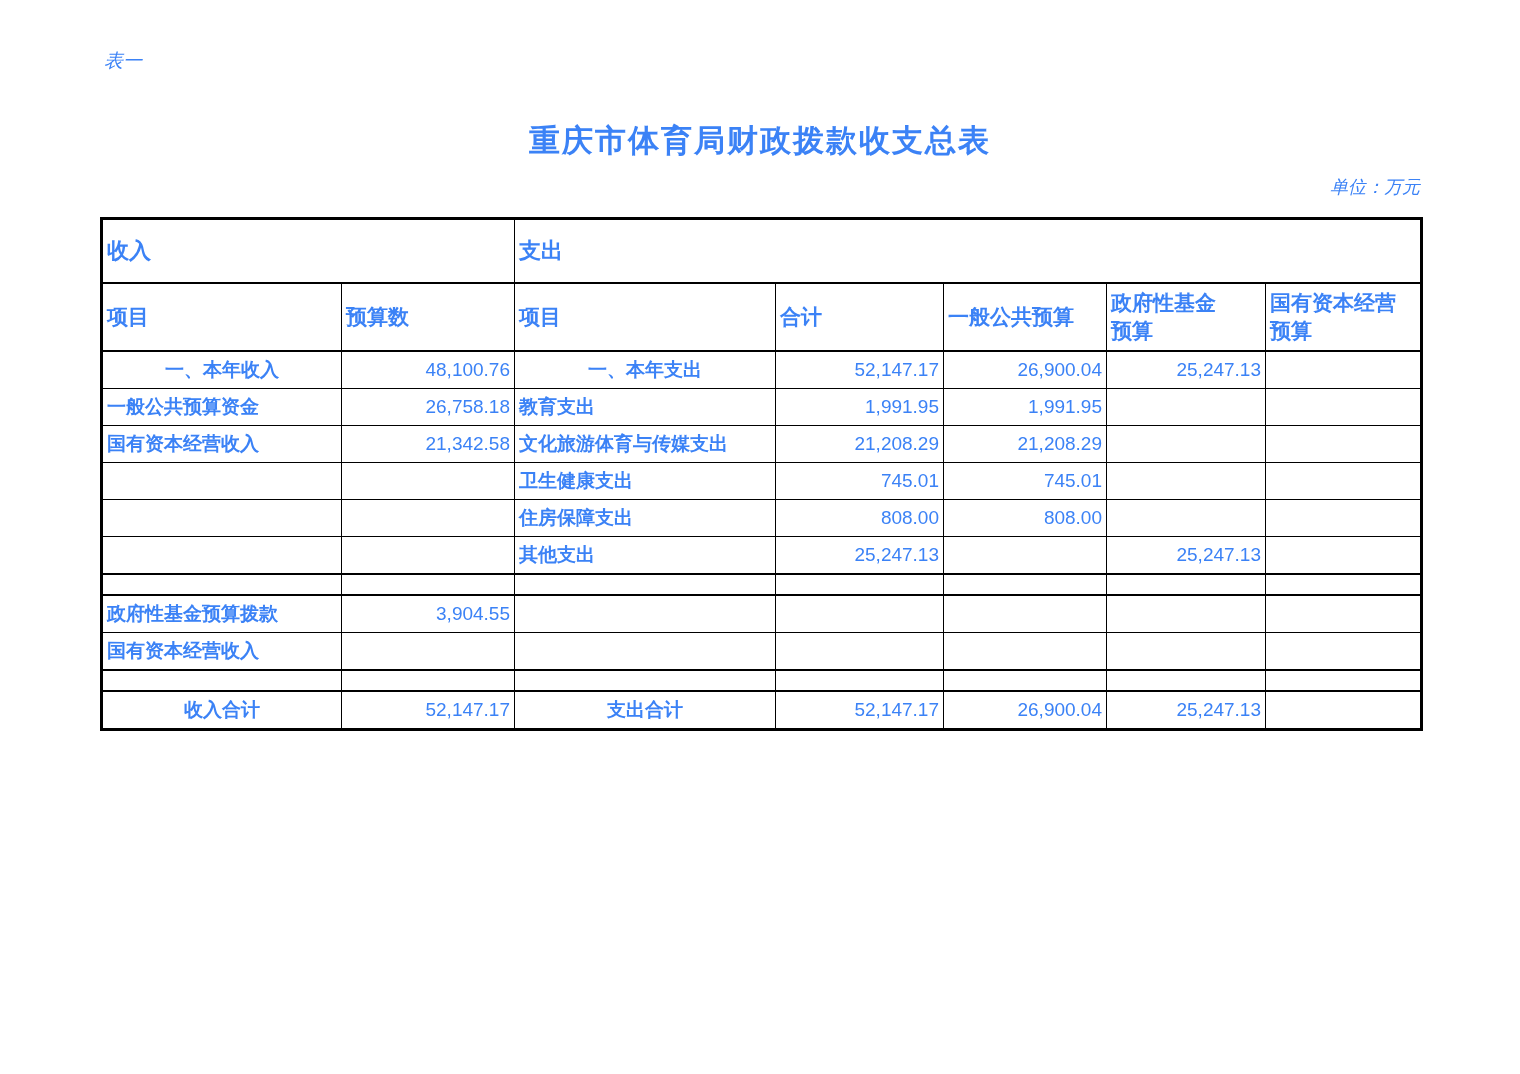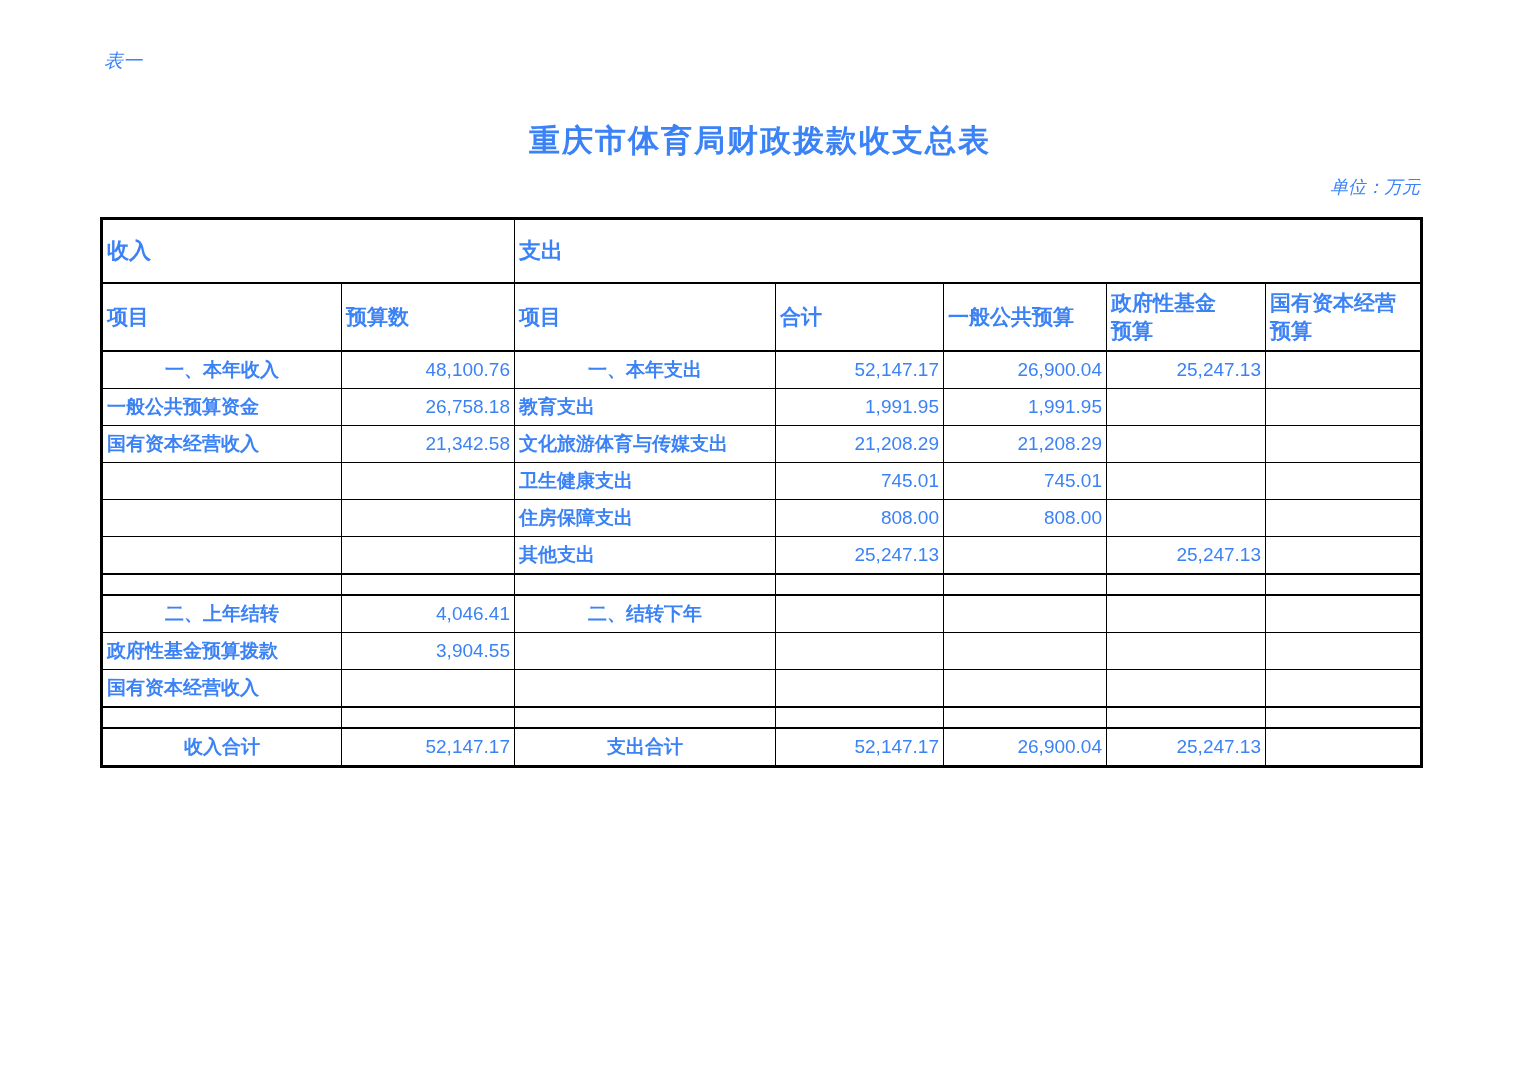--- a/index.html
+++ b/index.html
@@ -181,29 +181,20 @@
         </tr>
         <tr class="row-spacer">
           <td class="c-label"></td>
           <td class="c-num"></td>
           <td class="c-label"></td>
           <td class="c-num"></td>
           <td class="c-num"></td>
           <td class="c-num"></td>
           <td class="c-num"></td>
         </tr>
-        <tr class="row-section">
-          <td class="c-label c-section">二、上年结转</td>
-          <td class="c-num">4,046.41</td>
-          <td class="c-label c-section">二、结转下年</td>
-          <td class="c-num"></td>
-          <td class="c-num"></td>
-          <td class="c-num"></td>
-          <td class="c-num"></td>
-        </tr>
         <tr class="row-data">
           <td class="c-label">政府性基金预算拨款</td>
           <td class="c-num">3,904.55</td>
           <td class="c-label"></td>
           <td class="c-num"></td>
           <td class="c-num"></td>
           <td class="c-num"></td>
           <td class="c-num"></td>
         </tr>
         <tr class="row-data">

